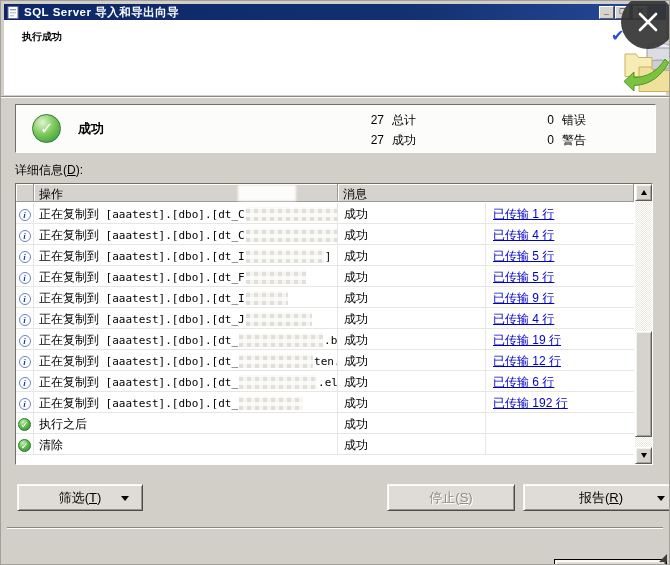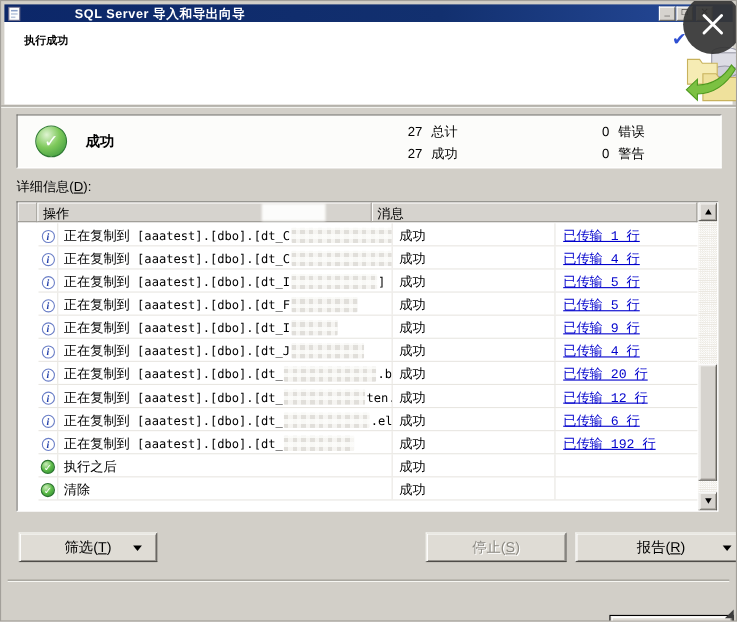--- a/index.html
+++ b/index.html
@@ -7,21 +7,21 @@
   body { font-family: "Liberation Sans", "DejaVu Sans", sans-serif; font-size:12px; color:#000; background:#fff; }
 
   .window { position:absolute; left:0; top:0; width:670px; height:565px;
     background:#d2cfc8; border:1px solid #a3a09a; overflow:hidden; }
 
   
   .titlebar { position:absolute; left:3px; right:3px; top:3px; height:16px;
     background:linear-gradient(90deg,#0c2769 0%, #12306f 60%, #274b9b 100%);
     display:flex; align-items:center; padding-left:3px; }
   .titleicon { width:13px; height:13px; margin-right:4px; }
-  .titletext { color:#fff; font-weight:bold; font-size:11.5px; letter-spacing:0.5px; white-space:nowrap;margin-left:44px; }
+  .titletext { color:#fff; font-weight:bold; font-size:11.5px; letter-spacing:0.5px; white-space:nowrap; }
   .tb-btn { position:absolute; top:2px; width:15px; height:13px; background:#d6d3ce;
     border:1px solid; border-color:#fff #5f5d58 #5f5d58 #fff;
     font-size:9px; line-height:9px; text-align:center; font-weight:bold; color:#000; }
   .tb-min { right:52px; }
   .tb-max { right:36px; }
   .tb-cls { right:18px; }
 
   
   .headerband { position:absolute; left:3px; right:3px; top:19px; height:75px; background:#fff; }
   .page-title { position:absolute; left:18px; top:10px; font-size:10px; font-weight:bold; }
@@ -51,27 +51,27 @@
   
   .dtable { position:absolute; left:14px; top:182px; width:638px; height:282px;
     background:#fff; border:1px solid; border-color:#716f6a #fff #fff #716f6a; overflow:hidden; }
   .thead { position:absolute; left:0; top:0; right:18px; height:18px; display:flex; }
   .hcell { background:#d6d3ce; border-right:1px solid #9c9a94; border-bottom:1px solid #9c9a94;
     box-shadow:inset 1px 1px 0 #fff; padding:2px 0 4px 5px; font-size:12px; white-space:nowrap; overflow:hidden; }
   .h0 { width:18px; } .h1 { width:304px; } .h2 { width:148px; } .h3 { flex:1; }
   .hdr-censor { position:absolute; left:222px; top:1px; width:58px; height:16px;
     background:rgba(253,253,252,0.97); filter:blur(1.1px); }
 
-  .tbody { position:absolute; left:0; top:19px; right:18px;padding-left:19px; }
+  .tbody { position:absolute; left:0; top:19px; right:18px; }
   .trow { display:flex; height:21px; border-bottom:1px solid #e8e6e1; }
   .cell { border-right:1px solid #e8e6e1; overflow:hidden; white-space:nowrap; padding-top:3px; }
   .c0 { width:18px; text-align:center; padding-top:4px; }
   .c1 { width:304px; padding-left:5px; }
   .c2 { width:148px; padding-left:6px; }
-  .c3 { flex:1; padding-left:7px; border-right:none;font-family:Liberation Mono, monospace; }
+  .c3 { flex:1; padding-left:7px; border-right:none; }
 
   .mini-info { display:inline-block; width:12px; height:12px; border-radius:50%;
     border:1px solid #6b7fc7; background:#fff; color:#1d3ba8;
     font:italic bold 9px "Liberation Serif", serif; line-height:10px; text-align:center; }
   .mini-info::after { content:"i"; }
   .mini-ok { display:inline-block; width:13px; height:13px; border-radius:50%;
     background:radial-gradient(circle at 35% 28%, #c9ecb8 0%, #5cbb47 50%, #2e8b33 95%);
     border:1px solid #2a722e; color:#fff; font-size:9px; font-weight:bold; line-height:12px; text-align:center; }
   .mini-ok::after { content:"✓"; }
 
@@ -199,21 +199,21 @@
         <div class="trow">
           <div class="cell c0"><span class="mini-info"></span></div>
           <div class="cell c1"><span class="optext">正在复制到</span><span class="path"> [aaatest].[dbo].[dt_J</span><span class="censor" style="width: 66px;"></span></div>
           <div class="cell c2">成功</div>
           <div class="cell c3"><a class="lnk">已传输 4 行</a></div>
         </div>
         <div class="trow">
           <div class="cell c0"><span class="mini-info"></span></div>
           <div class="cell c1"><span class="optext">正在复制到</span><span class="path"> [aaatest].[dbo].[dt_</span><span class="censor" style="width: 84px;"></span><span class="path">.bum]</span></div>
           <div class="cell c2">成功</div>
-          <div class="cell c3"><a class="lnk">已传输 20 行</a></div>
+          <div class="cell c3"><a class="lnk">已传输 19 行</a></div>
         </div>
         <div class="trow">
           <div class="cell c0"><span class="mini-info"></span></div>
           <div class="cell c1"><span class="optext">正在复制到</span><span class="path"> [aaatest].[dbo].[dt_</span><span class="censor" style="width: 74px;"></span><span class="path">ten...</span></div>
           <div class="cell c2">成功</div>
           <div class="cell c3"><a class="lnk">已传输 12 行</a></div>
         </div>
         <div class="trow">
           <div class="cell c0"><span class="mini-info"></span></div>
           <div class="cell c1"><span class="optext">正在复制到</span><span class="path"> [aaatest].[dbo].[dt_</span><span class="censor" style="width: 78px;"></span><span class="path">.eld]</span></div>

